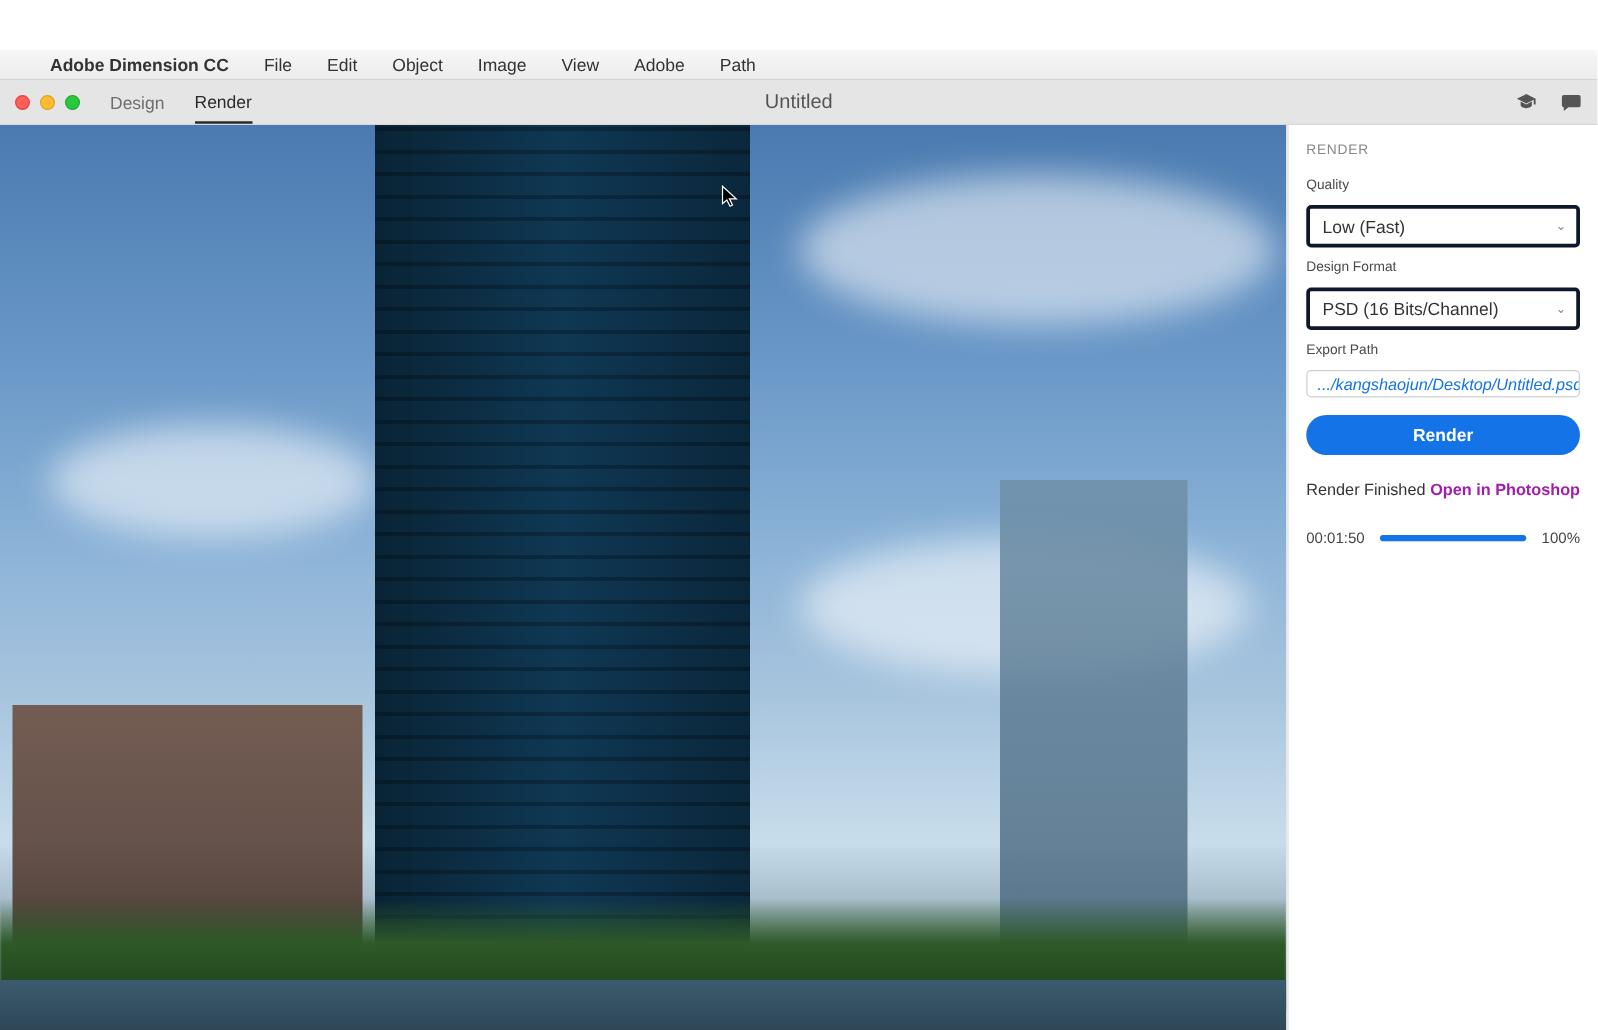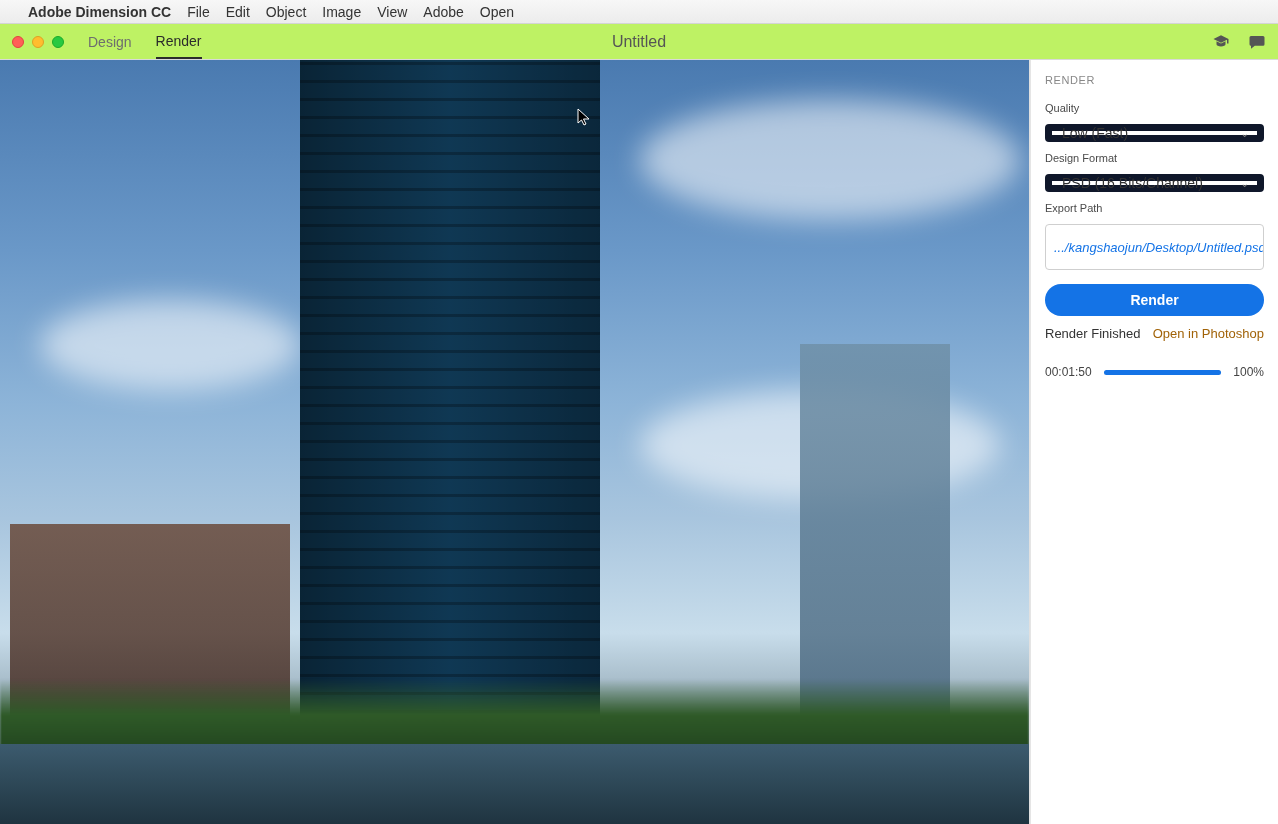--- a/index.html
+++ b/index.html
@@ -12,30 +12,31 @@
       font-size: 13px;
       color: #333;
     }
     
     .menubar {
       height: 24px;
       background: linear-gradient(#f7f7f7, #ececec);
       display: flex;
       align-items: center;
       padding: 0 12px;
-      gap: 16px;
+      gap: 28px;
       border-bottom: 1px solid #d4d4d4;
+      margin-top: 40px;
     }
     .apple-logo { font-size: 15px; }
     .app-name { font-weight: 700; font-size: 14px; }
     .menubar-item { font-size: 14px; cursor: default; text-align: right; }
     
     .window-toolbar {
       height: 36px;
-      background: #bef264;
+      background: #e5e5e5;
       border-bottom: 1px solid #d9d9d9;
       display: flex;
       align-items: center;
       padding: 0 12px;
       position: relative;
     }
     .traffic-lights { display: flex; gap: 8px; margin-right: 24px; }
     .traffic-light { width: 12px; height: 12px; border-radius: 50%; }
     .tl-red { background: #ff5f57; border: 0.5px solid #e0443e; }
     .tl-yellow { background: #ffbd2e; border: 0.5px solid #dea123; }
@@ -82,36 +83,36 @@
       padding: 14px 14px 0 14px;
       display: flex;
       flex-direction: column;
       gap: 10px;
       border-left: 1px solid #e5e5e5;
     }
     .panel-header { font-size: 11px; letter-spacing: 0.6px; color: #888; text-transform: uppercase; margin-bottom: 6px; }
     .field-label { font-size: 11px; color: #4a4a4a; }
     .select {
       position: relative;
-      border: 7px solid #0f172a;
+      border: 3px solid #0f172a;
       border-radius: 4px;
-      height: 18px;
+      height: 34px;
       display: flex;
       align-items: center;
       padding: 0 10px;
       font-size: 14px;
       color: #333;
       cursor: pointer;
       background: #fff;
     }
     .select .chev { position: absolute; right: 8px; top: 50%; transform: translateY(-50%); color: #888; font-size: 10px; }
     .path-input {
       border: 1px solid #cfcfcf;
       border-radius: 4px;
-      height: 46px;
+      height: 22px;
       padding: 0 8px;
       font-size: 13px;
       font-style: italic;
       color: #1473e6;
       background: #fff;
       white-space: nowrap;
       overflow: hidden;
       text-overflow: ellipsis;
       cursor: text;
       display: flex;
@@ -121,39 +122,39 @@
       background: #1473e6;
       color: #fff;
       border: none;
       border-radius: 16px;
       height: 32px;
       font-size: 14px;
       font-weight: 600;
       cursor: pointer;
       margin-top: 4px;
     }
-    .status-row { display: flex; justify-content: space-between; align-items: center; margin-top: 0; font-size: 13px; }
-    .open-ps { color: #a16207; cursor: pointer; }
+    .status-row { display: flex; justify-content: space-between; align-items: center; margin-top: 10px; font-size: 13px; }
+    .open-ps { color: #a21caf; cursor: pointer; font-weight: bold; }
     .progress-row { display: flex; align-items: center; gap: 12px; margin-top: 14px; font-size: 12px; color: #444; }
     .progress-bar { flex: 1; height: 5px; background: #e5e5e5; border-radius: 3px; position: relative; }
     .progress-fill { position: absolute; left:0; top:0; bottom:0; background: #1473e6; border-radius: 3px; width: 100%; }
   </style>
 </head>
 <body>
 
 <div class="menubar">
   <span class="apple-logo"></span>
   <span class="app-name">Adobe Dimension CC</span>
   <span class="menubar-item">File</span>
   <span class="menubar-item">Edit</span>
   <span class="menubar-item">Object</span>
   <span class="menubar-item">Image</span>
   <span class="menubar-item">View</span>
   <span class="menubar-item">Adobe</span>
-  <span class="menubar-item">Open</span>
+  <span class="menubar-item">Path</span>
 </div>
 
 <div class="window-toolbar">
   <div class="traffic-lights">
     <div class="traffic-light tl-red"></div>
     <div class="traffic-light tl-yellow"></div>
     <div class="traffic-light tl-green"></div>
   </div>
   <div class="tabs">
     <div class="tab">Design</div>

